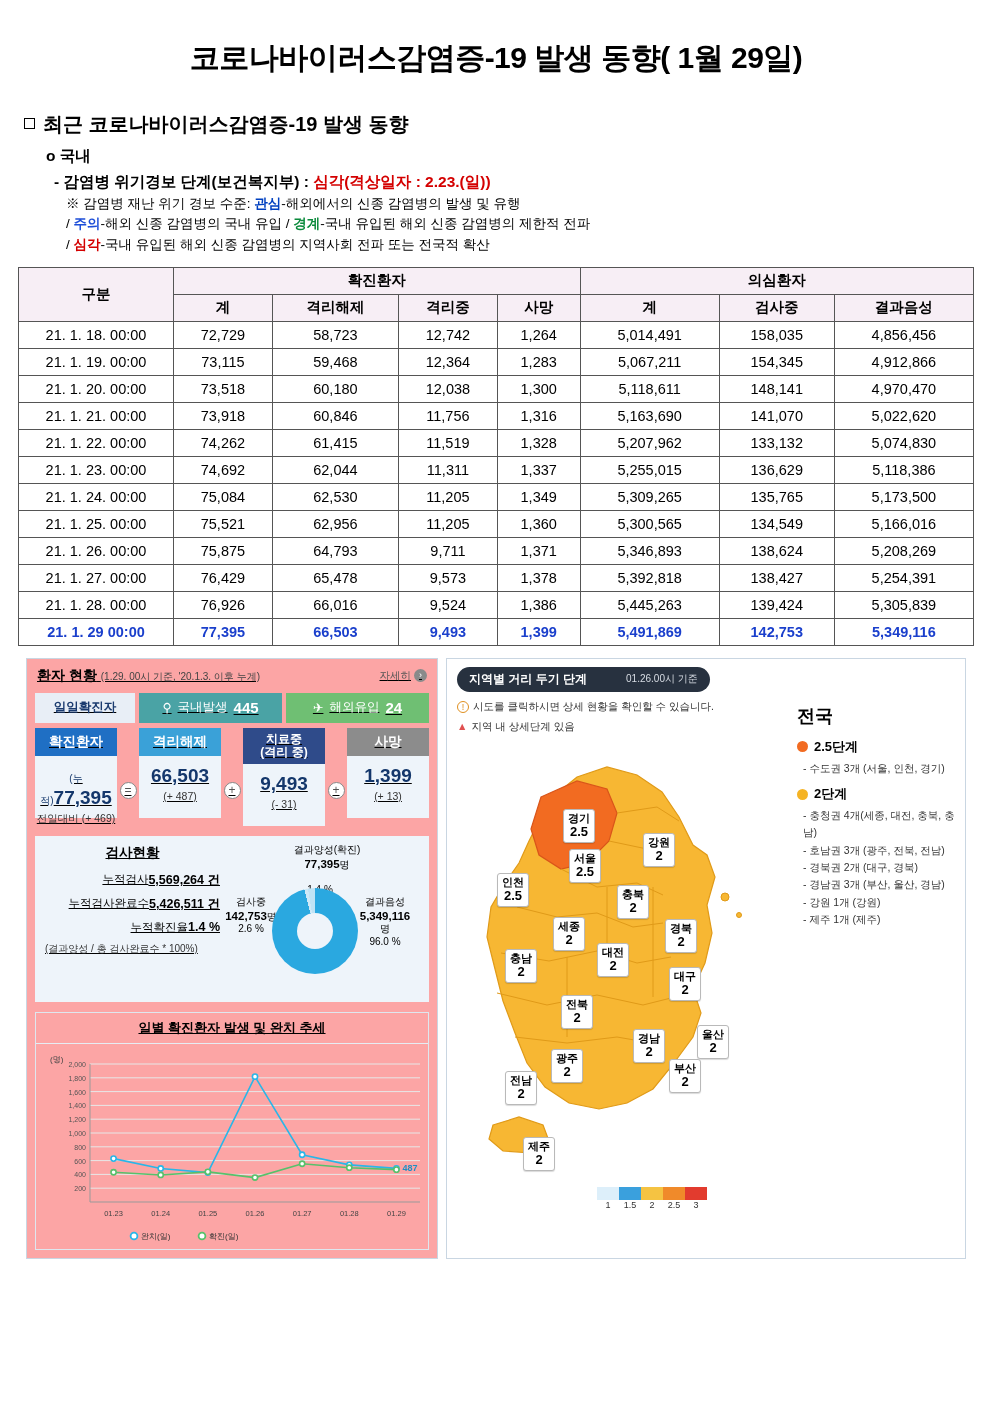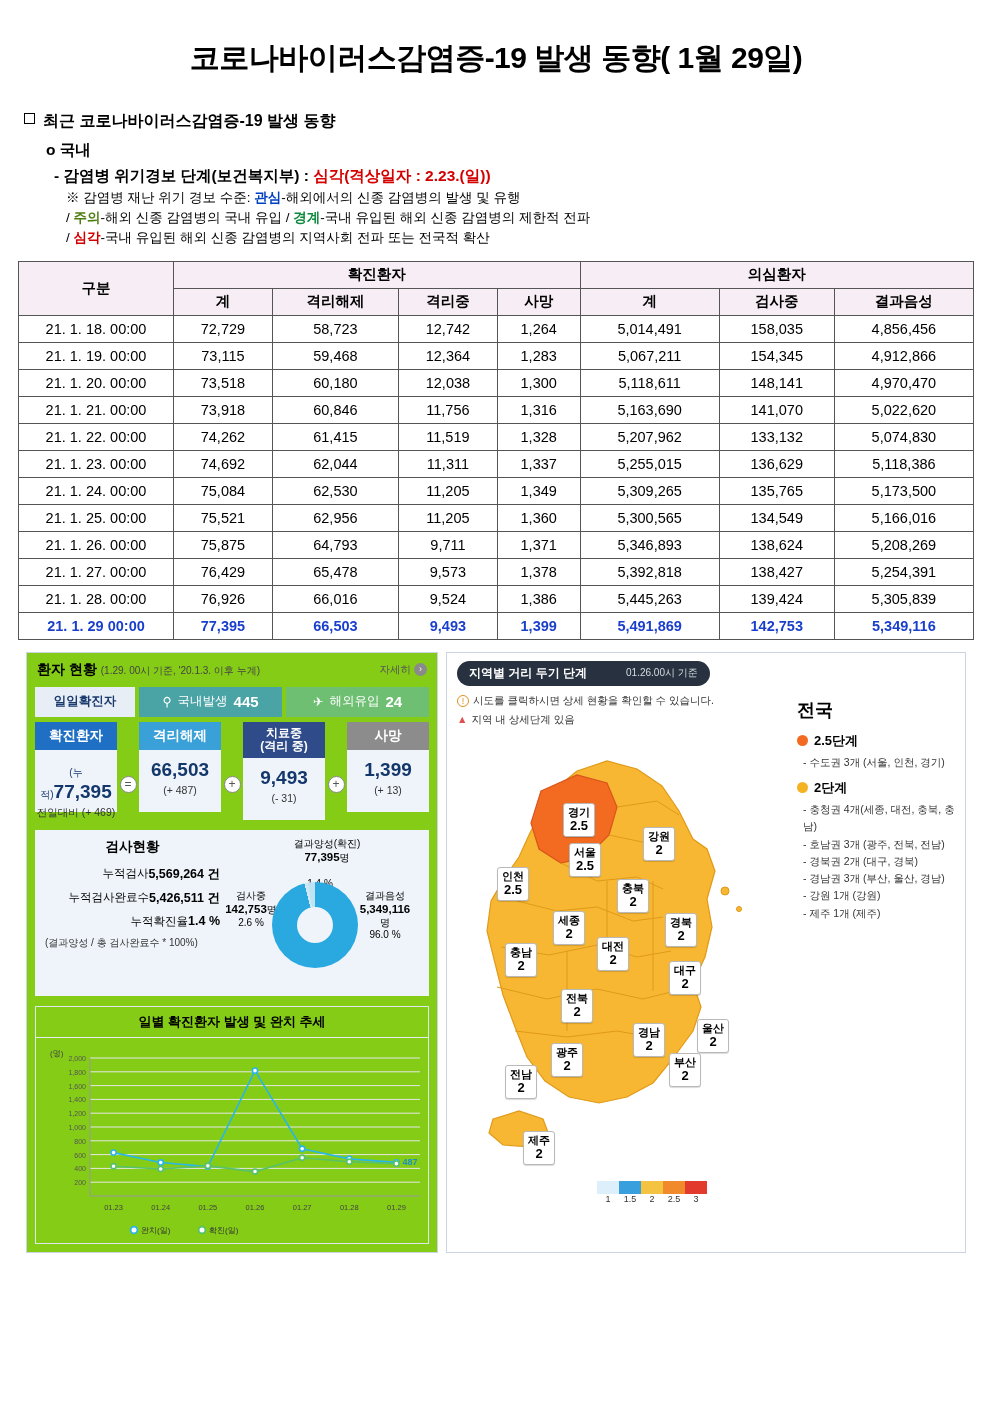--- a/index.html
+++ b/index.html
@@ -17,39 +17,39 @@
   h1.title {
     text-align:center;
     font-size:30px;
     font-weight:bold;
     letter-spacing:-0.5px;
     margin:38px 0 30px 0;
     font-family:"Liberation Sans", sans-serif;
   }
 
   .bullets { font-size:15.5px; line-height:1.55; margin-left:6px; }
-  .b1 { font-weight:bold; font-size:16px; margin-bottom:4px; }
+  .b1 { font-weight:bold; font-size:20px; margin-bottom:4px; }
   .b1 .sq { display:inline-block; width:11px; height:11px; border:1.6px solid #000; margin-right:8px; vertical-align:2px;}
   .b2 { font-weight:bold; margin-left:22px; font-size:15.5px; }
   .b3 { font-weight:bold; margin-left:30px; font-size:15.5px; margin-top:2px;}
   .b3 .red { color:#d40000; }
   .note { margin-left:42px; font-size:13.5px; font-weight:normal; line-height:1.5; }
   .note .blue { color:#0040c0; font-weight:bold; }
-  .note .orange { color:#4d7c0f; font-weight:bold; }
+  .note .orange { color:#1d4ed8; font-weight:bold; }
   .note .green { color:#0b8a3c; font-weight:bold; }
   .note .red { color:#d40000; font-weight:bold; }
 
   table.data { border-collapse:collapse; width:956px; margin:12px auto 0 auto; font-size:14.5px; }
   table.data th, table.data td { border:1px solid #555; text-align:center; padding:3px 2px; height:27px; }
   table.data thead th { background:#f7eef5; font-weight:bold; }
   table.data td.date { width:155px; }
   table.data tr.last td { color:#1a3fcc; font-weight:bold; }
 
   .panels { display:flex; gap:8px; margin-top:12px; padding:0 8px; }
-  .left-panel { width:412px; border:1px solid #c9d6e2; background:#84cc16; position:relative; }
+  .left-panel { width:412px; border:1px solid #c9d6e2; background:#fca5a5; position:relative;text-decoration:underline; }
   .right-panel { width:540px; border:1px solid #c9d6e2; background:#ffffff; position:relative; }
 
   
   .lp-head { display:flex; justify-content:space-between; align-items:center; padding:8px 10px 4px 10px; }
   .lp-head .t { font-size:14px; font-weight:bold; }
   .lp-head .t small { font-size:10px; font-weight:normal; color:#444; }
   .more { font-size:10.5px; color:#555; display:flex; align-items:center; gap:3px;}
   .more .circ { display:inline-block; width:13px;height:13px;border-radius:50%;background:#8a8a8a;color:#fff;font-size:9px;text-align:center;line-height:13px;}
 
   .daily-row { display:flex; margin:4px 8px 0 8px; height:30px; font-size:12.5px; }

